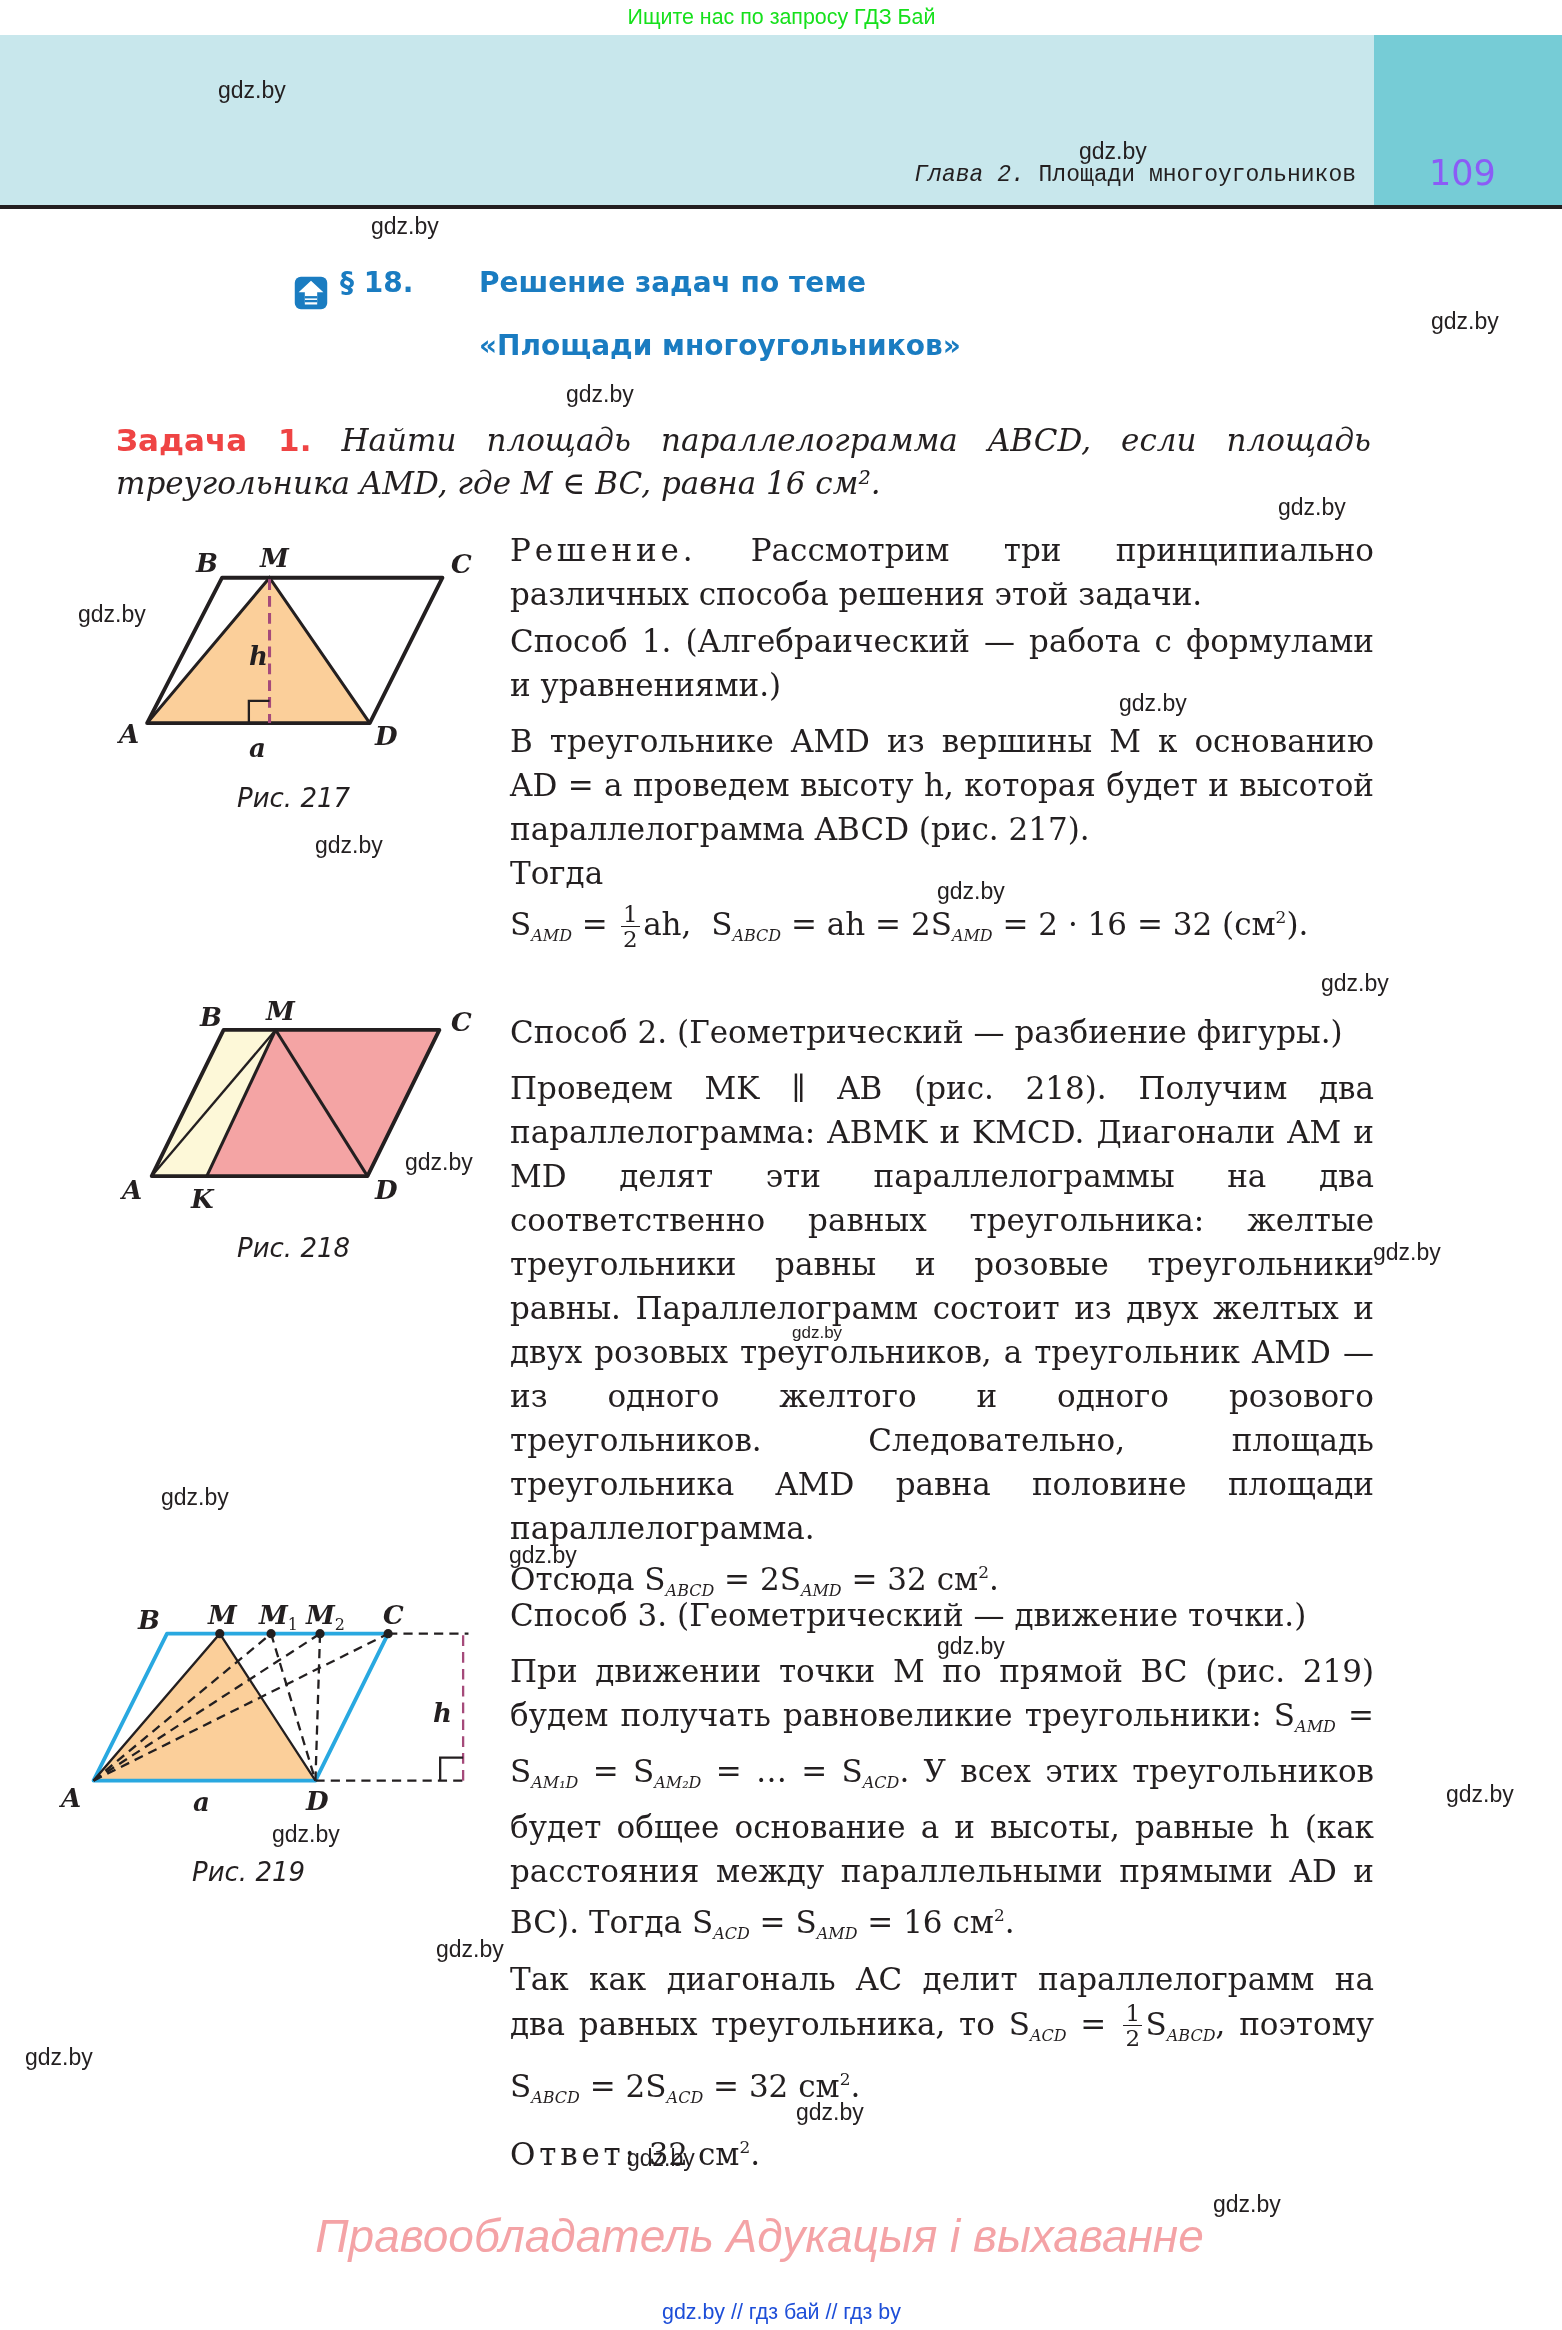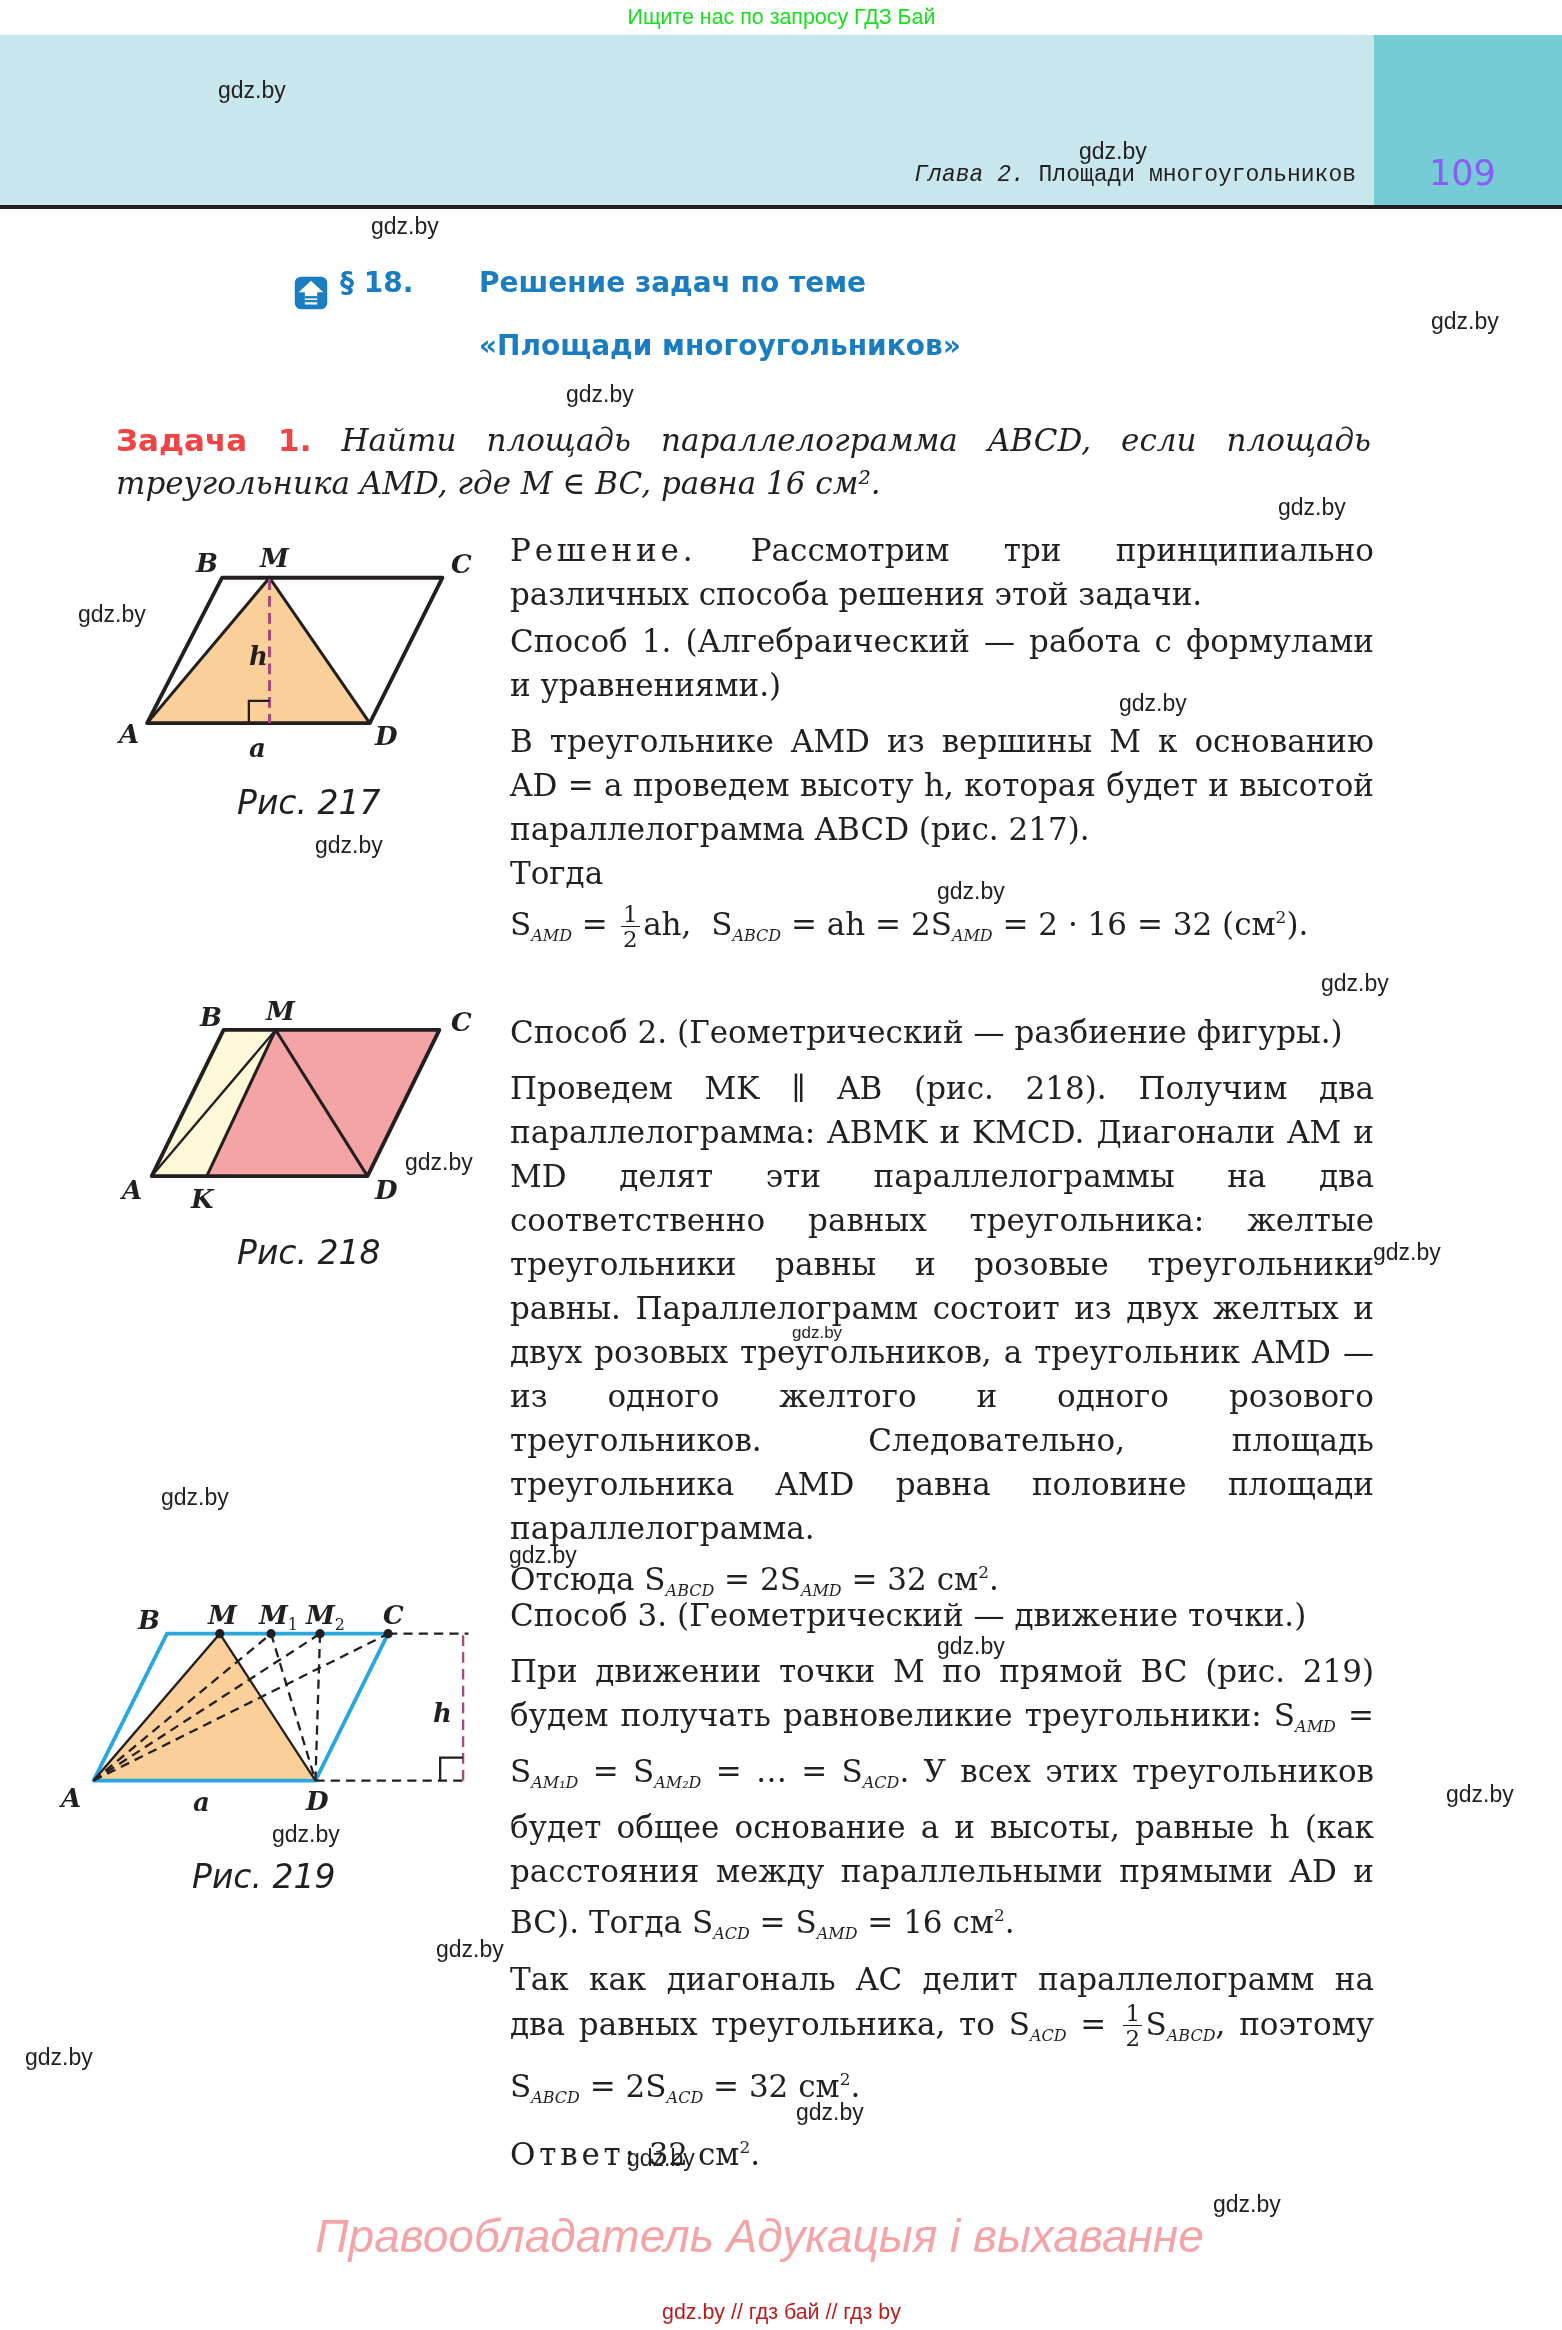--- a/index.html
+++ b/index.html
@@ -19,24 +19,24 @@
   .task .it{font-style:italic;}
   .col{position:absolute;left:510px;width:864px;font-size:31px;line-height:44px;text-align:justify;}
   .col p{margin:0;}
   .it{}
   .spaced{letter-spacing:3.8px;}
   sub{font-size:16px;font-style:italic;vertical-align:-6.1px;}
   sup{font-size:17px;vertical-align:12.2px;}
   .frac{display:inline-block;vertical-align:middle;text-align:center;font-size:23px;line-height:24.5px;margin:0 3.1px;}
   .frac span{display:block;}
   .frac .num{border-bottom:1.5px solid #231f20;padding:0 2.3px;}
-  .caption{position:absolute;font-family:"DejaVu Sans",sans-serif;font-style:italic;font-size:33px;color:#231f20;}
+  .caption{position:absolute;font-family:"DejaVu Sans",sans-serif;font-style:italic;font-size:26px;color:#231f20;}
   .lbl-pt{position:absolute;font-family:"DejaVu Serif",serif;font-style:italic;font-weight:bold;font-size:26px;color:#231f20;}
   .footer-owner{position:absolute;left:0;width:1519px;top:2209px;text-align:center;font-family:"Liberation Sans",sans-serif;font-style:italic;font-size:46px;color:#f4a3a6;}
-  .footer-links{position:absolute;left:0;width:1563px;top:2300px;text-align:center;font-family:"Liberation Sans",sans-serif;font-size:21.4px;color:#b91c1c;}
+  .footer-links{position:absolute;left:0;width:1563px;top:2300px;text-align:center;font-family:"Liberation Sans",sans-serif;font-size:21.4px;color:#1d4ed8;}
 </style>
 </head>
 <body>
 
 <div class="topbanner">Ищите нас по запросу ГДЗ Бай</div>
 
 <div class="header"></div>
 <div class="pagebox"></div>
 <div class="headrule"></div>
 <div class="chapter"><i>Глава 2.</i> <span>Площади многоугольников</span></div>

